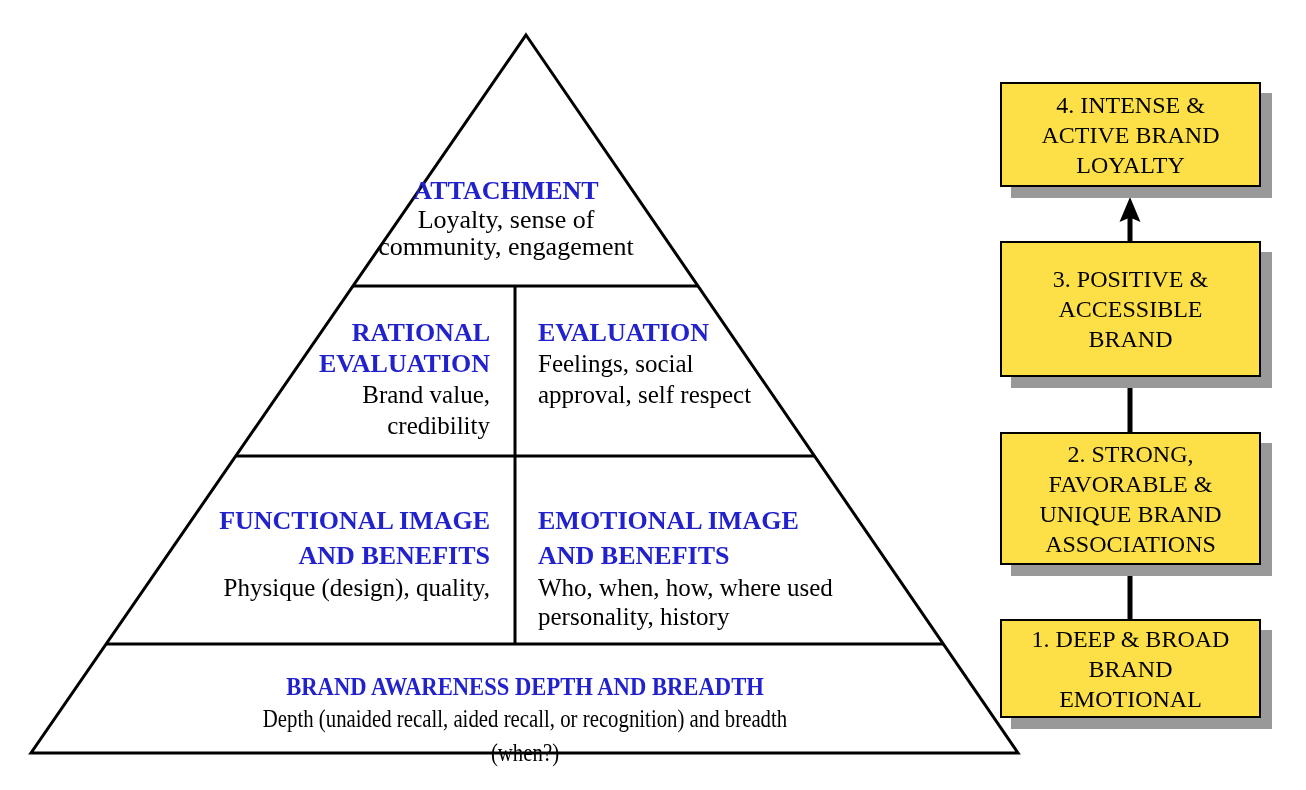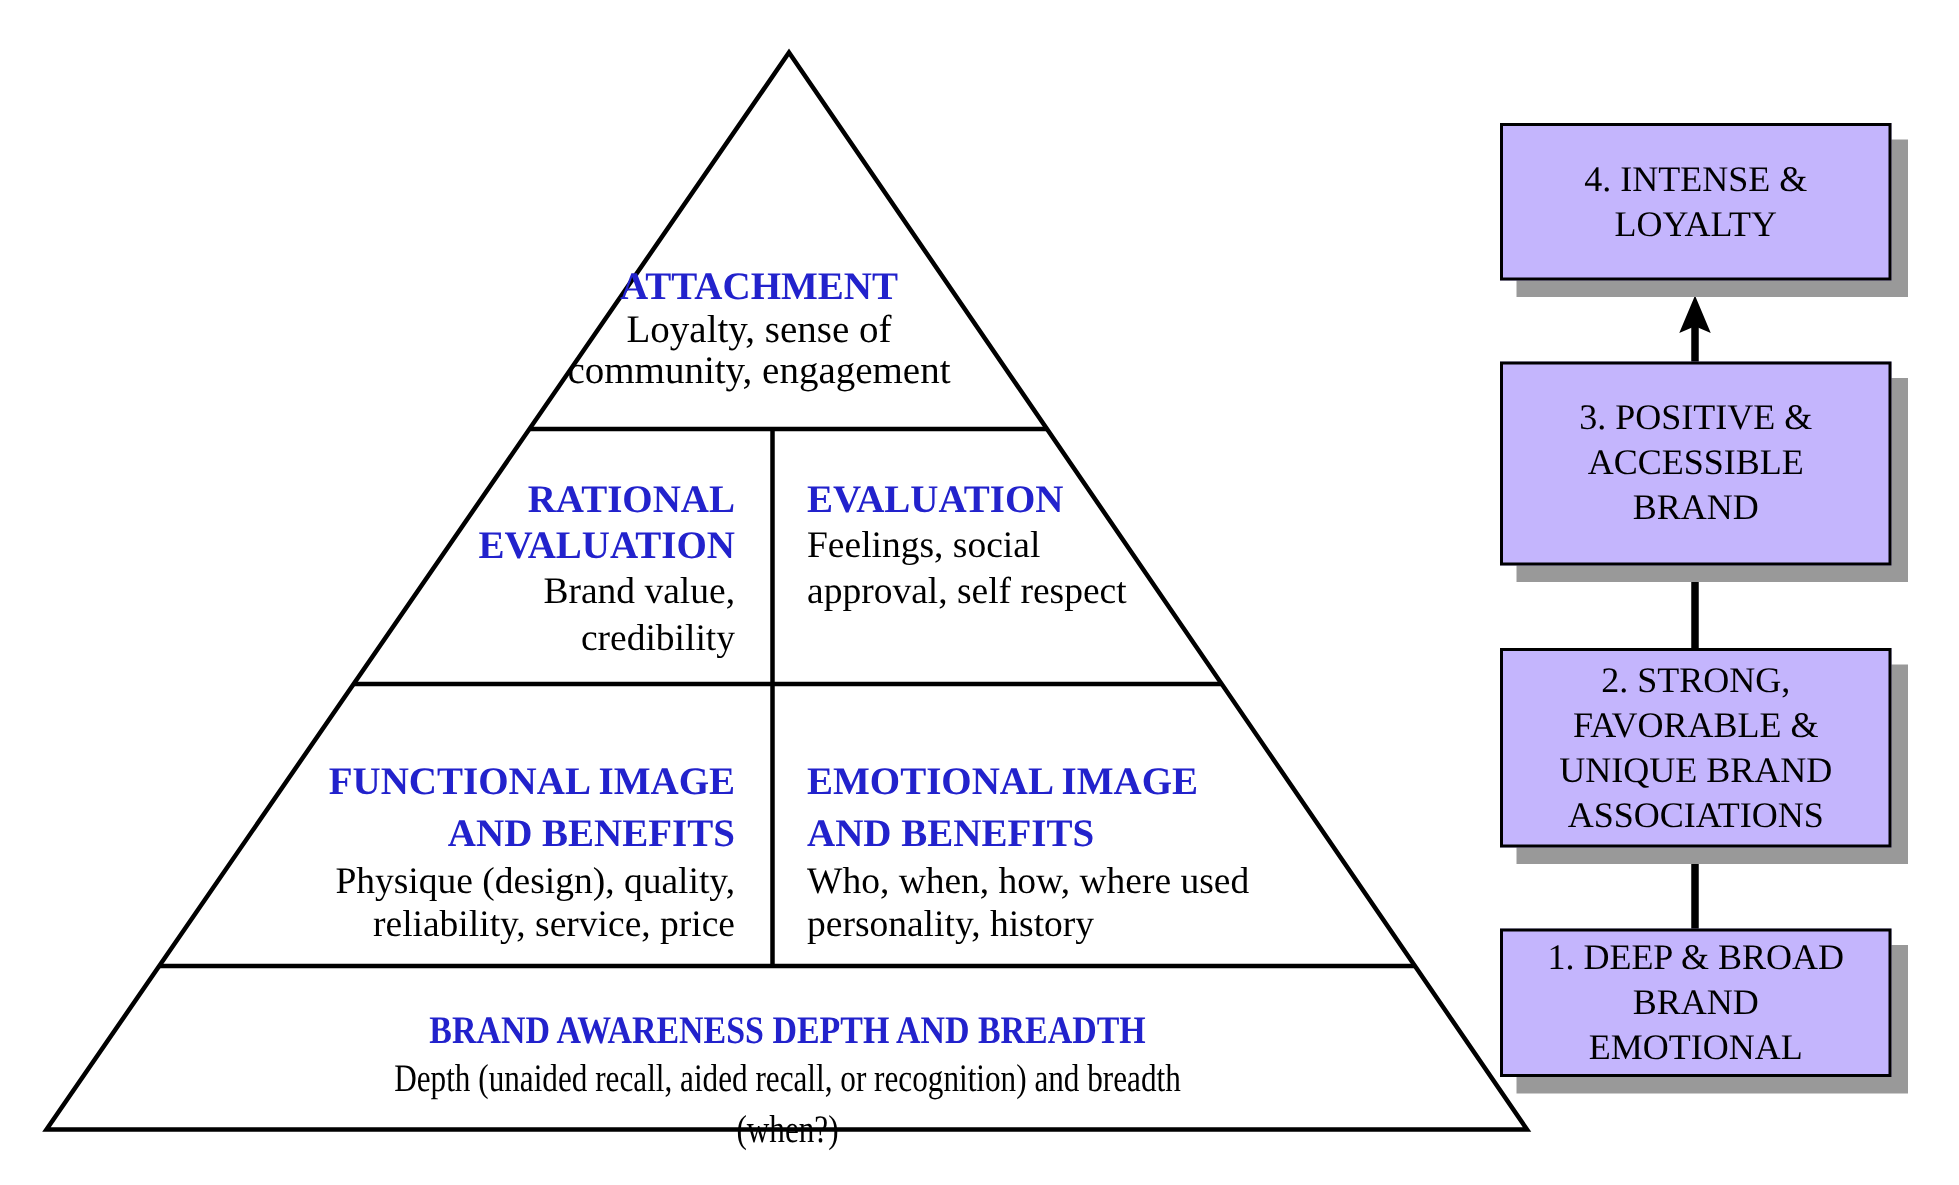--- a/index.html
+++ b/index.html
@@ -30,21 +30,21 @@
   .image-left .head .line,.image-right .head .line{line-height:35px;}
   .image-left .body .line,.image-right .body .line{line-height:29px;}
 
   .awareness{left:155px;top:672px;width:740px;text-align:center;}
   .awareness .head{line-height:30px;font-size:26px;}
   .awareness .body{font-size:26px;line-height:34px;}
 
   
   .lbox{
     position:absolute;left:1000px;width:261px;box-sizing:border-box;z-index:2;
-    background:#c4b5fd;border:2px solid #000;
+    background:#fde047;border:2px solid #000;
     box-shadow:11px 11px 0 var(--shadow-gray,#999);
     display:flex;align-items:center;justify-content:center;
     text-align:center;font-size:24px;line-height:30px;
   }
 </style>
 </head>
 <body>
 
 <div class="canvas">
 
@@ -81,21 +81,20 @@
     <div class="body line">approval, self respect</div>
   </div>
 
   <div class="txt image-left">
     <div class="head">
       <span class="line">FUNCTIONAL IMAGE</span>
       <span class="line">AND BENEFITS</span>
     </div>
     <div class="body">
       <span class="line">Physique (design), quality,</span>
-      <span class="line">reliability, service, price</span>
     </div>
   </div>
 
   <div class="txt image-right">
     <div class="head">
       <span class="line">EMOTIONAL IMAGE</span>
       <span class="line">AND BENEFITS</span>
     </div>
     <div class="body">
       <span class="line">Who, when, how, where used</span>
@@ -104,20 +103,21 @@
   </div>
 
   <div class="txt awareness">
     <div class="head line from-center cx87">BRAND AWARENESS DEPTH AND BREADTH</div>
     <div class="body line from-center cx80">Depth (unaided recall, aided recall, or recognition) and breadth (when?)</div>
   </div>
 
   <div class="lbox" style="top:82px;height:105px;">
     <div>
       <div class="line">4. INTENSE &amp;</div>
+      <div class="line">ACTIVE BRAND</div>
       <div class="line">LOYALTY</div>
     </div>
   </div>
 
   <div class="lbox" style="top:241px;height:136px;">
     <div>
       <div class="line">3. POSITIVE &amp;</div>
       <div class="line">ACCESSIBLE</div>
       <div class="line">BRAND</div>
     </div>

